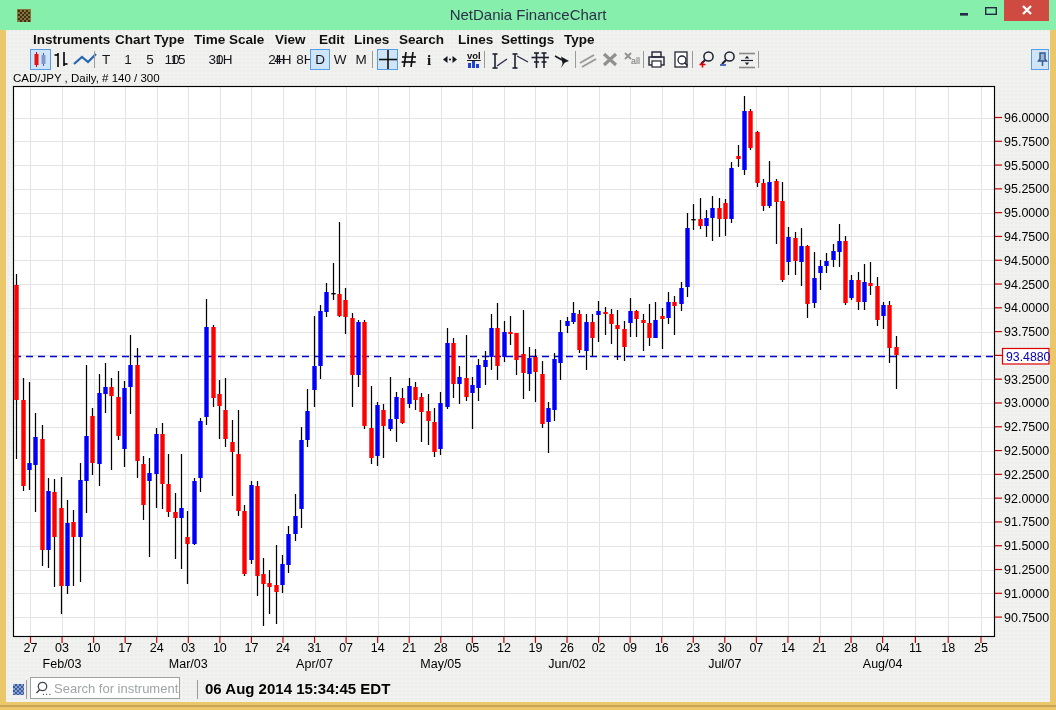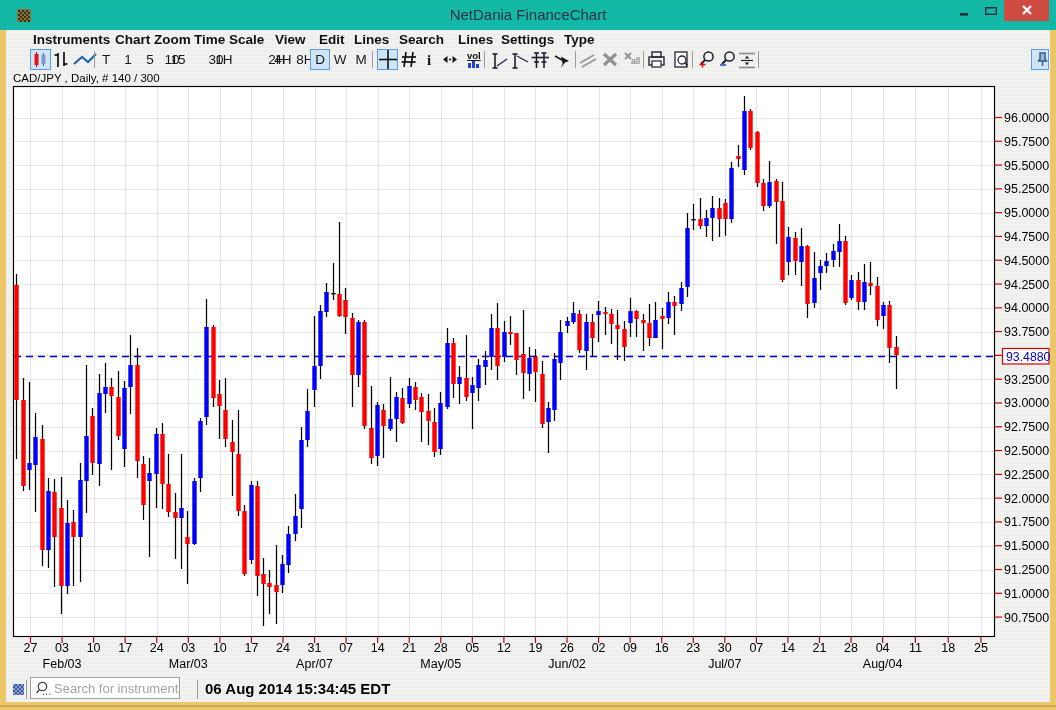--- a/index.html
+++ b/index.html
@@ -1,17 +1,17 @@
 <!DOCTYPE html>
 <html><head><meta charset="utf-8"><style>
 *{margin:0;padding:0;box-sizing:border-box}
 body{width:1056px;height:710px;font-family:"Liberation Sans",sans-serif;position:relative;overflow:hidden;background:#ecc76a}
 .abs{position:absolute}
 #client{position:absolute;left:6px;top:29px;width:1044px;height:673px;background:#f1f2f0;background-image:radial-gradient(#eaede9 0.8px,transparent 1px);background-size:4px 4px}
-#titlebar{position:absolute;left:0;top:0;width:1056px;height:30px;background:#14b8a6}
+#titlebar{position:absolute;left:0;top:0;width:1056px;height:30px;background:#86efac}
 #title{position:absolute;top:6px;left:0;width:1056px;text-align:center;font-size:15px;color:#2b3247}
 #closebtn{position:absolute;right:7px;top:0;width:45px;height:21px;background:#cf4a41}
 #menubar{position:absolute;left:6px;top:29px;width:1020px;height:20px}
 #menubar span{position:absolute;top:3px;font-size:13.5px;font-weight:bold;color:#101010}
 #toolbar{position:absolute;left:6px;top:49px;width:1044px;height:22px}
 .tbtn{position:absolute;top:0;width:21px;height:21px;background:#cfe5f7;border:1px solid #569de5}
 .tsep{position:absolute;top:2px;width:1px;height:17px;background:#9a9a9a}
 .tscale{position:absolute;top:3px;font-size:13.5px;color:#16161c;text-align:center;width:24px;margin-left:-12px}
 .ticon{position:absolute;top:0px;height:22px}
 #statusbar{position:absolute;left:6px;top:675px;width:1044px;height:27px}
@@ -51,21 +51,21 @@
     </svg>
  <svg class="abs" style="left:985px;top:7px" width="13" height="9">
       <rect x="0.7" y="0.7" width="10.6" height="6.6" fill="none" stroke="#232c40" stroke-width="1.4"></rect>
     </svg>
  <div id="closebtn"><svg width="45" height="21">
         <path d="M19 6 L27 14 M27 6 L19 14" stroke="#ffffff" stroke-width="2.3"></path>
       </svg></div>
 </div>
 <div id="menubar">
  <span style="left:27px">Instruments</span>
- <span style="left:109px">Chart Zoom</span>
+ <span style="left:109px">Chart Type</span>
  <span style="left:188px">Time Scale</span>
  <span style="left:269px">View</span>
  <span style="left:313px">Edit</span>
  <span style="left:348px">Lines</span>
  <span style="left:393px">Search</span>
  <span style="left:452px">Lines</span>
  <span style="left:495px">Settings</span>
  <span style="left:558px">Type</span>
 </div>
 <div id="toolbar">

